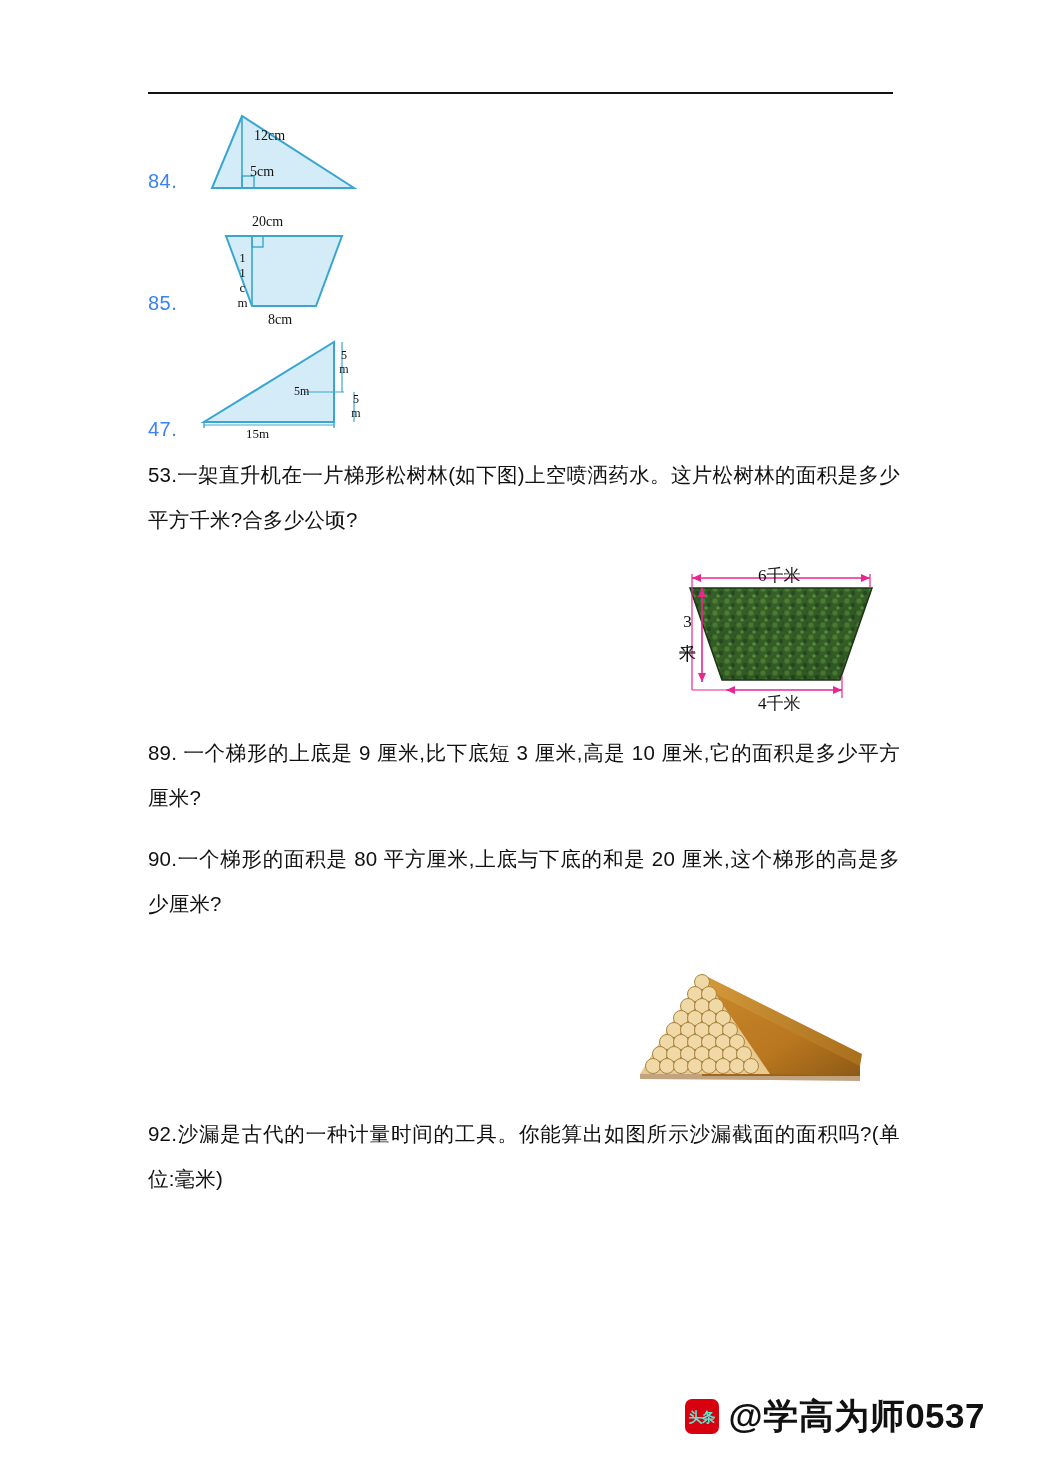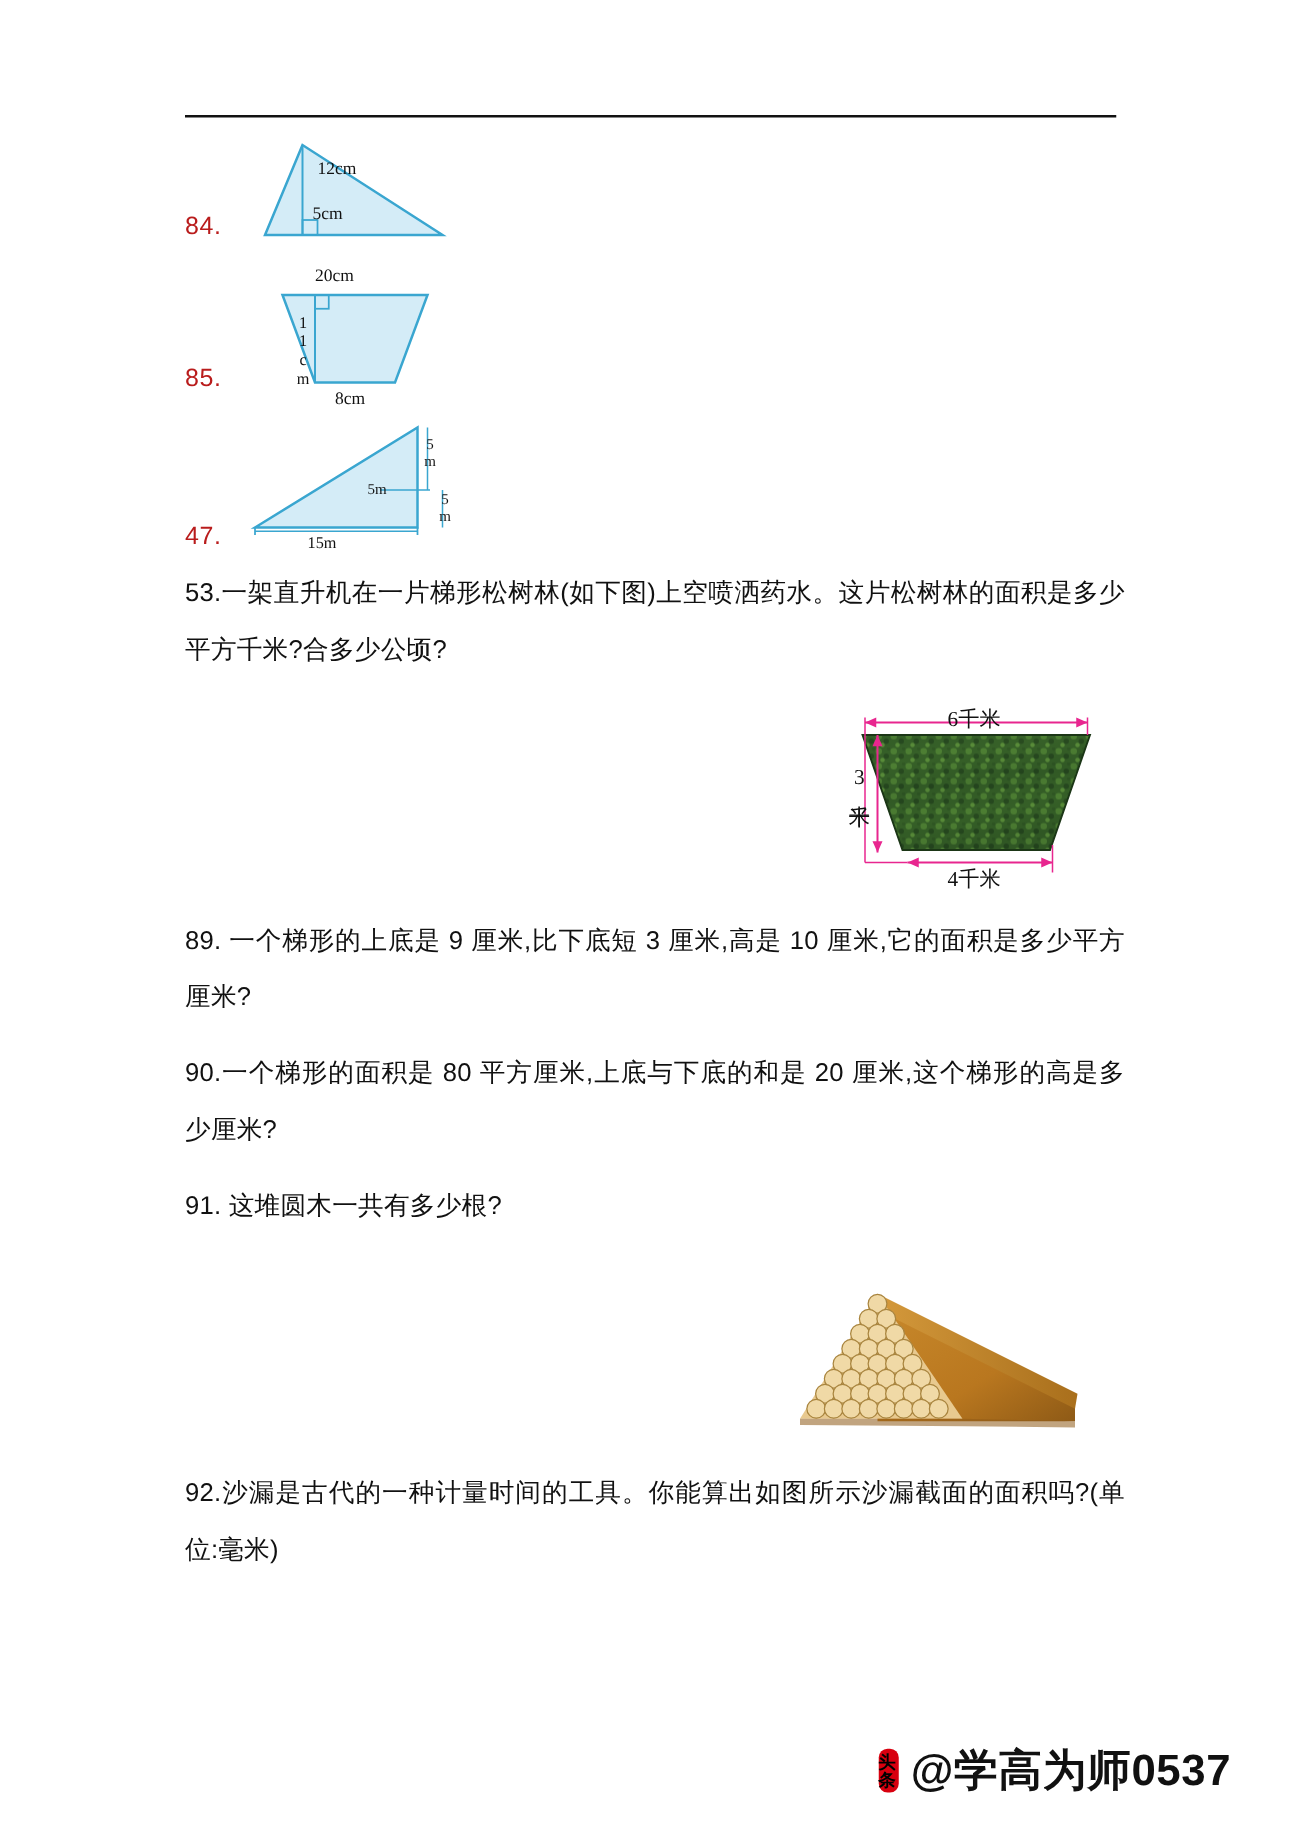--- a/index.html
+++ b/index.html
@@ -39,21 +39,21 @@
 
   
   .fig-row {
     position: relative;
     width: 100%;
   }
   .fig-num {
     position: absolute;
     font-size: 20px;
     letter-spacing: 0.5px;
-    color: #b91c1c;
+    color: #3b82f6;
   }
   .fig-holder {
     position: absolute;
   }
 
   
   .q {
     font-size: 20.5px;
     line-height: 45px;
     color: #111;
@@ -106,25 +106,25 @@
   
   .footer {
     position: absolute;
     right: 58px;
     bottom: 34px;
     display: flex;
     align-items: center;
     gap: 10px;
   }
   .footer-badge {
-    width: 16px;
+    width: 34px;
     height: 34px;
     border-radius: 7px;
     background: #d8000f;
-    color: #000000;
+    color: #5eead4;
     font-size: 14px;
     font-weight: bold;
     display: flex;
     align-items: center;
     justify-content: center;
     line-height: 1.05;
     letter-spacing: -1px;
     flex-direction: column;
     padding-top: 1px;
   }
@@ -245,21 +245,20 @@
       <span class="dim-label" style="left:108px; top:128px;">4千米</span>
     </div>
 
     <div style="height:172px;"></div>
     <div class="spacer-float"></div>
 
     <p class="q">89. 一个梯形的上底是 9 厘米,比下底短 3 厘米,高是 10 厘米,它的面积是多少平方厘米?</p>
 
     <p class="q">90.一个梯形的面积是 80 平方厘米,上底与下底的和是 20 厘米,这个梯形的高是多少厘米?</p>
 
-    <p class="q"> 91. 这堆圆木一共有多少根?</p>
 
     <div class="img-right logs-wrap">
       <svg width="290" height="155" viewBox="0 0 290 155">
         <defs>
           <linearGradient id="barkGrad" x1="0" y1="0" x2="1" y2="1">
             <stop offset="0%" stop-color="#c98a2c"></stop>
             <stop offset="60%" stop-color="#b9771f"></stop>
             <stop offset="100%" stop-color="#8e5a16"></stop>
           </linearGradient>
           <linearGradient id="topGrad" x1="0" y1="0" x2="1" y2="0">

